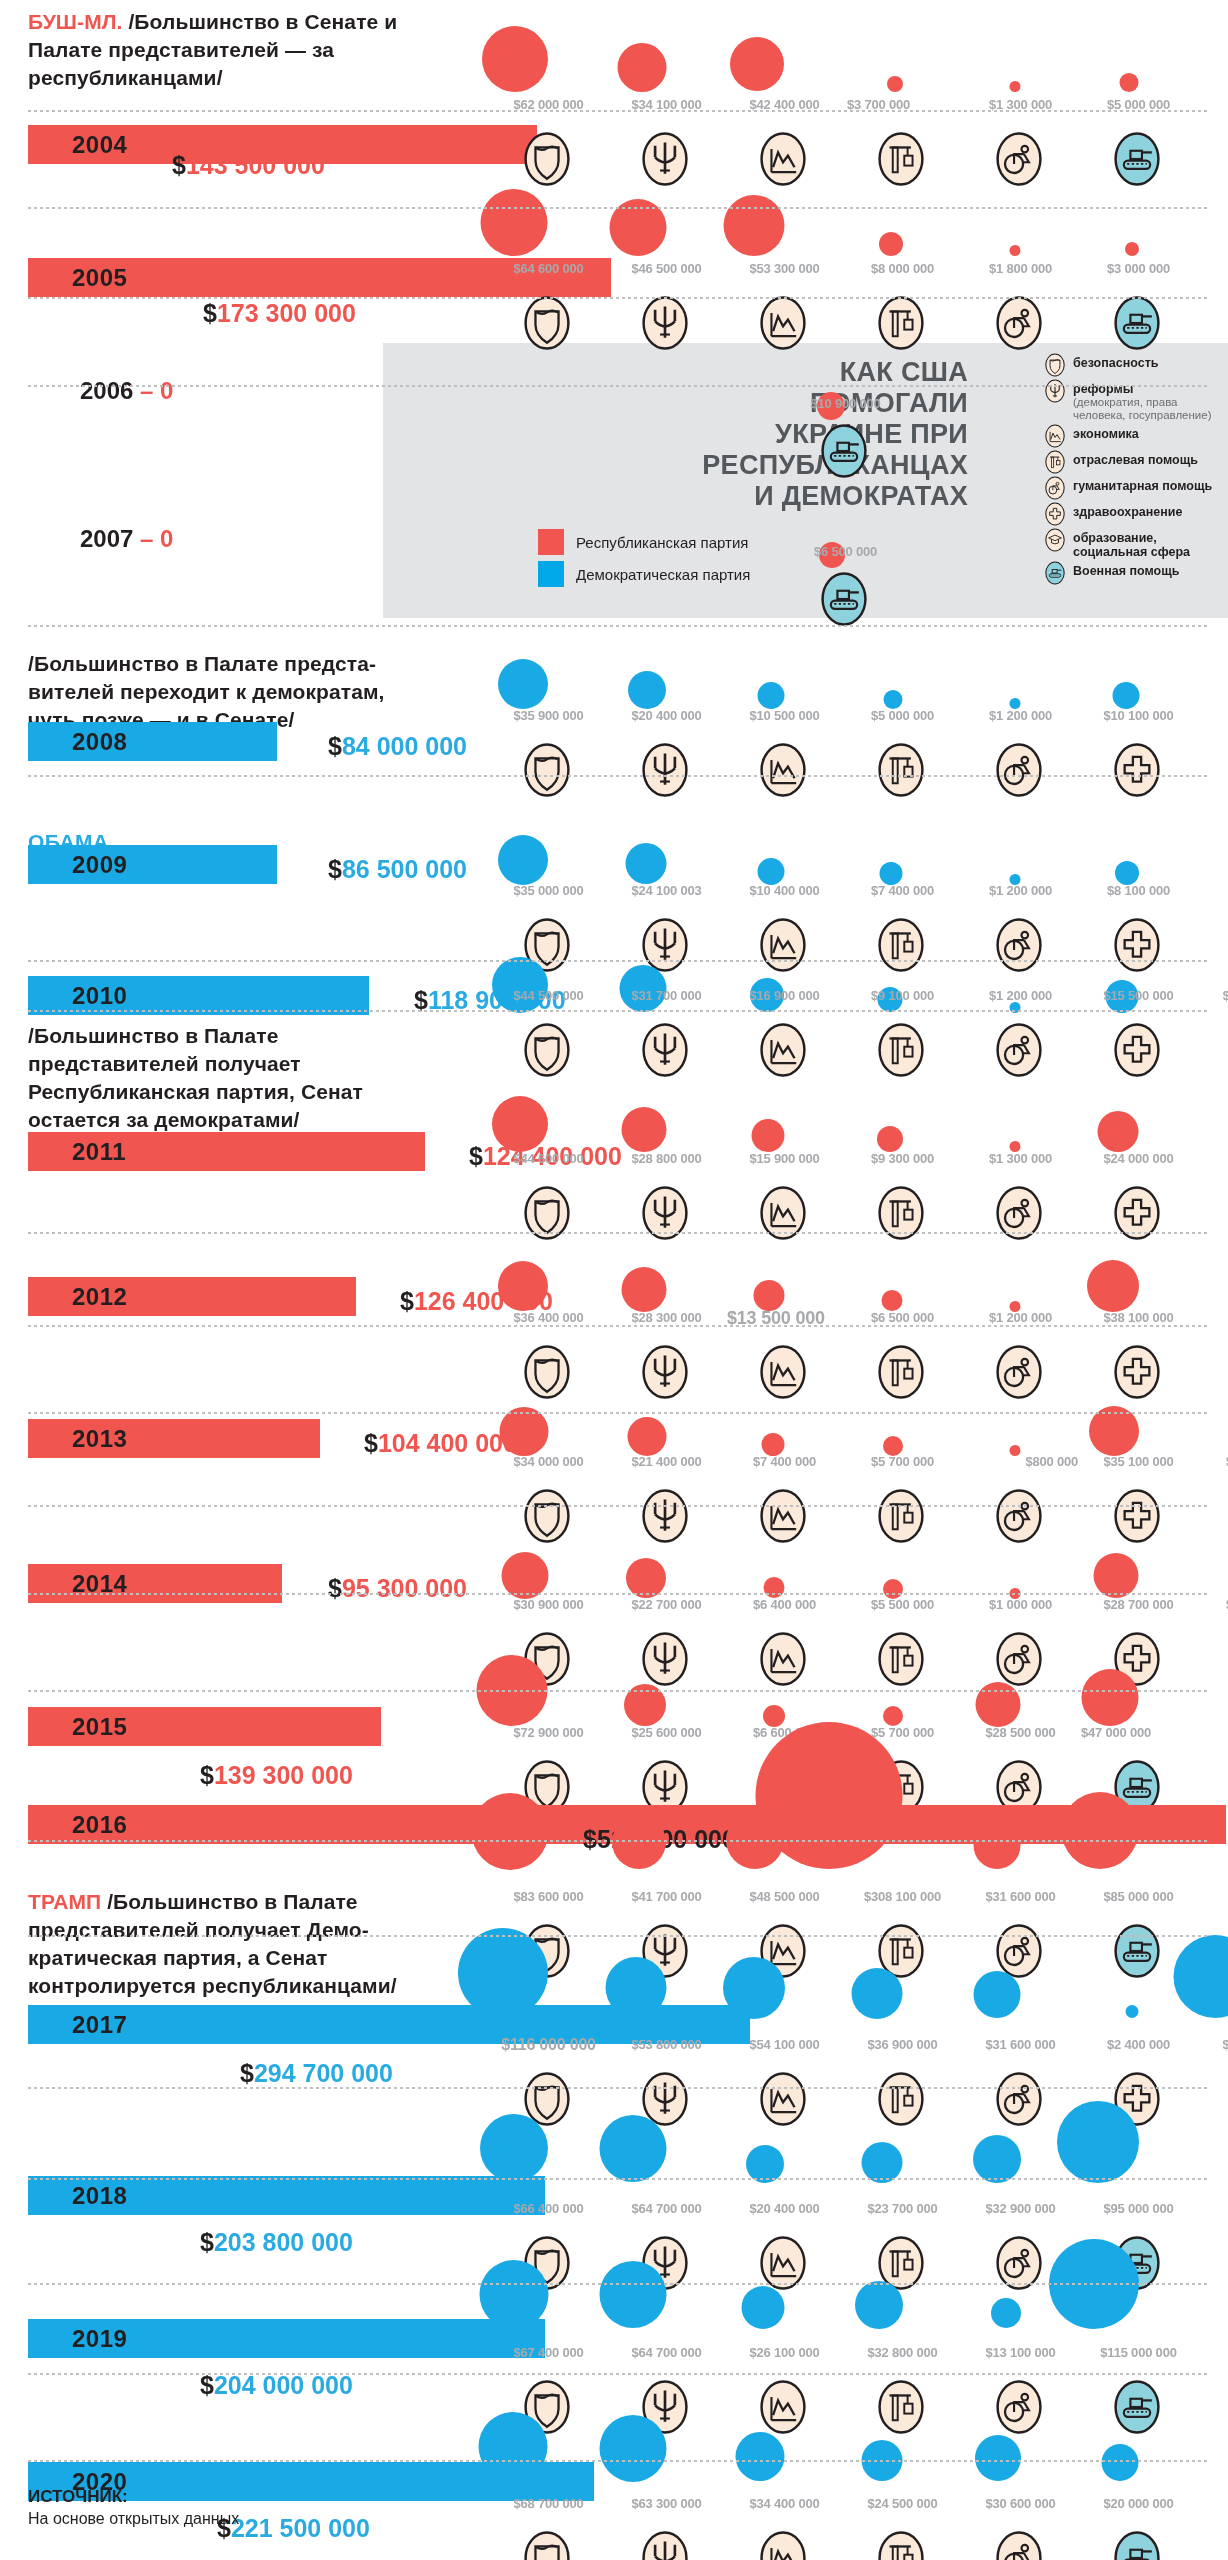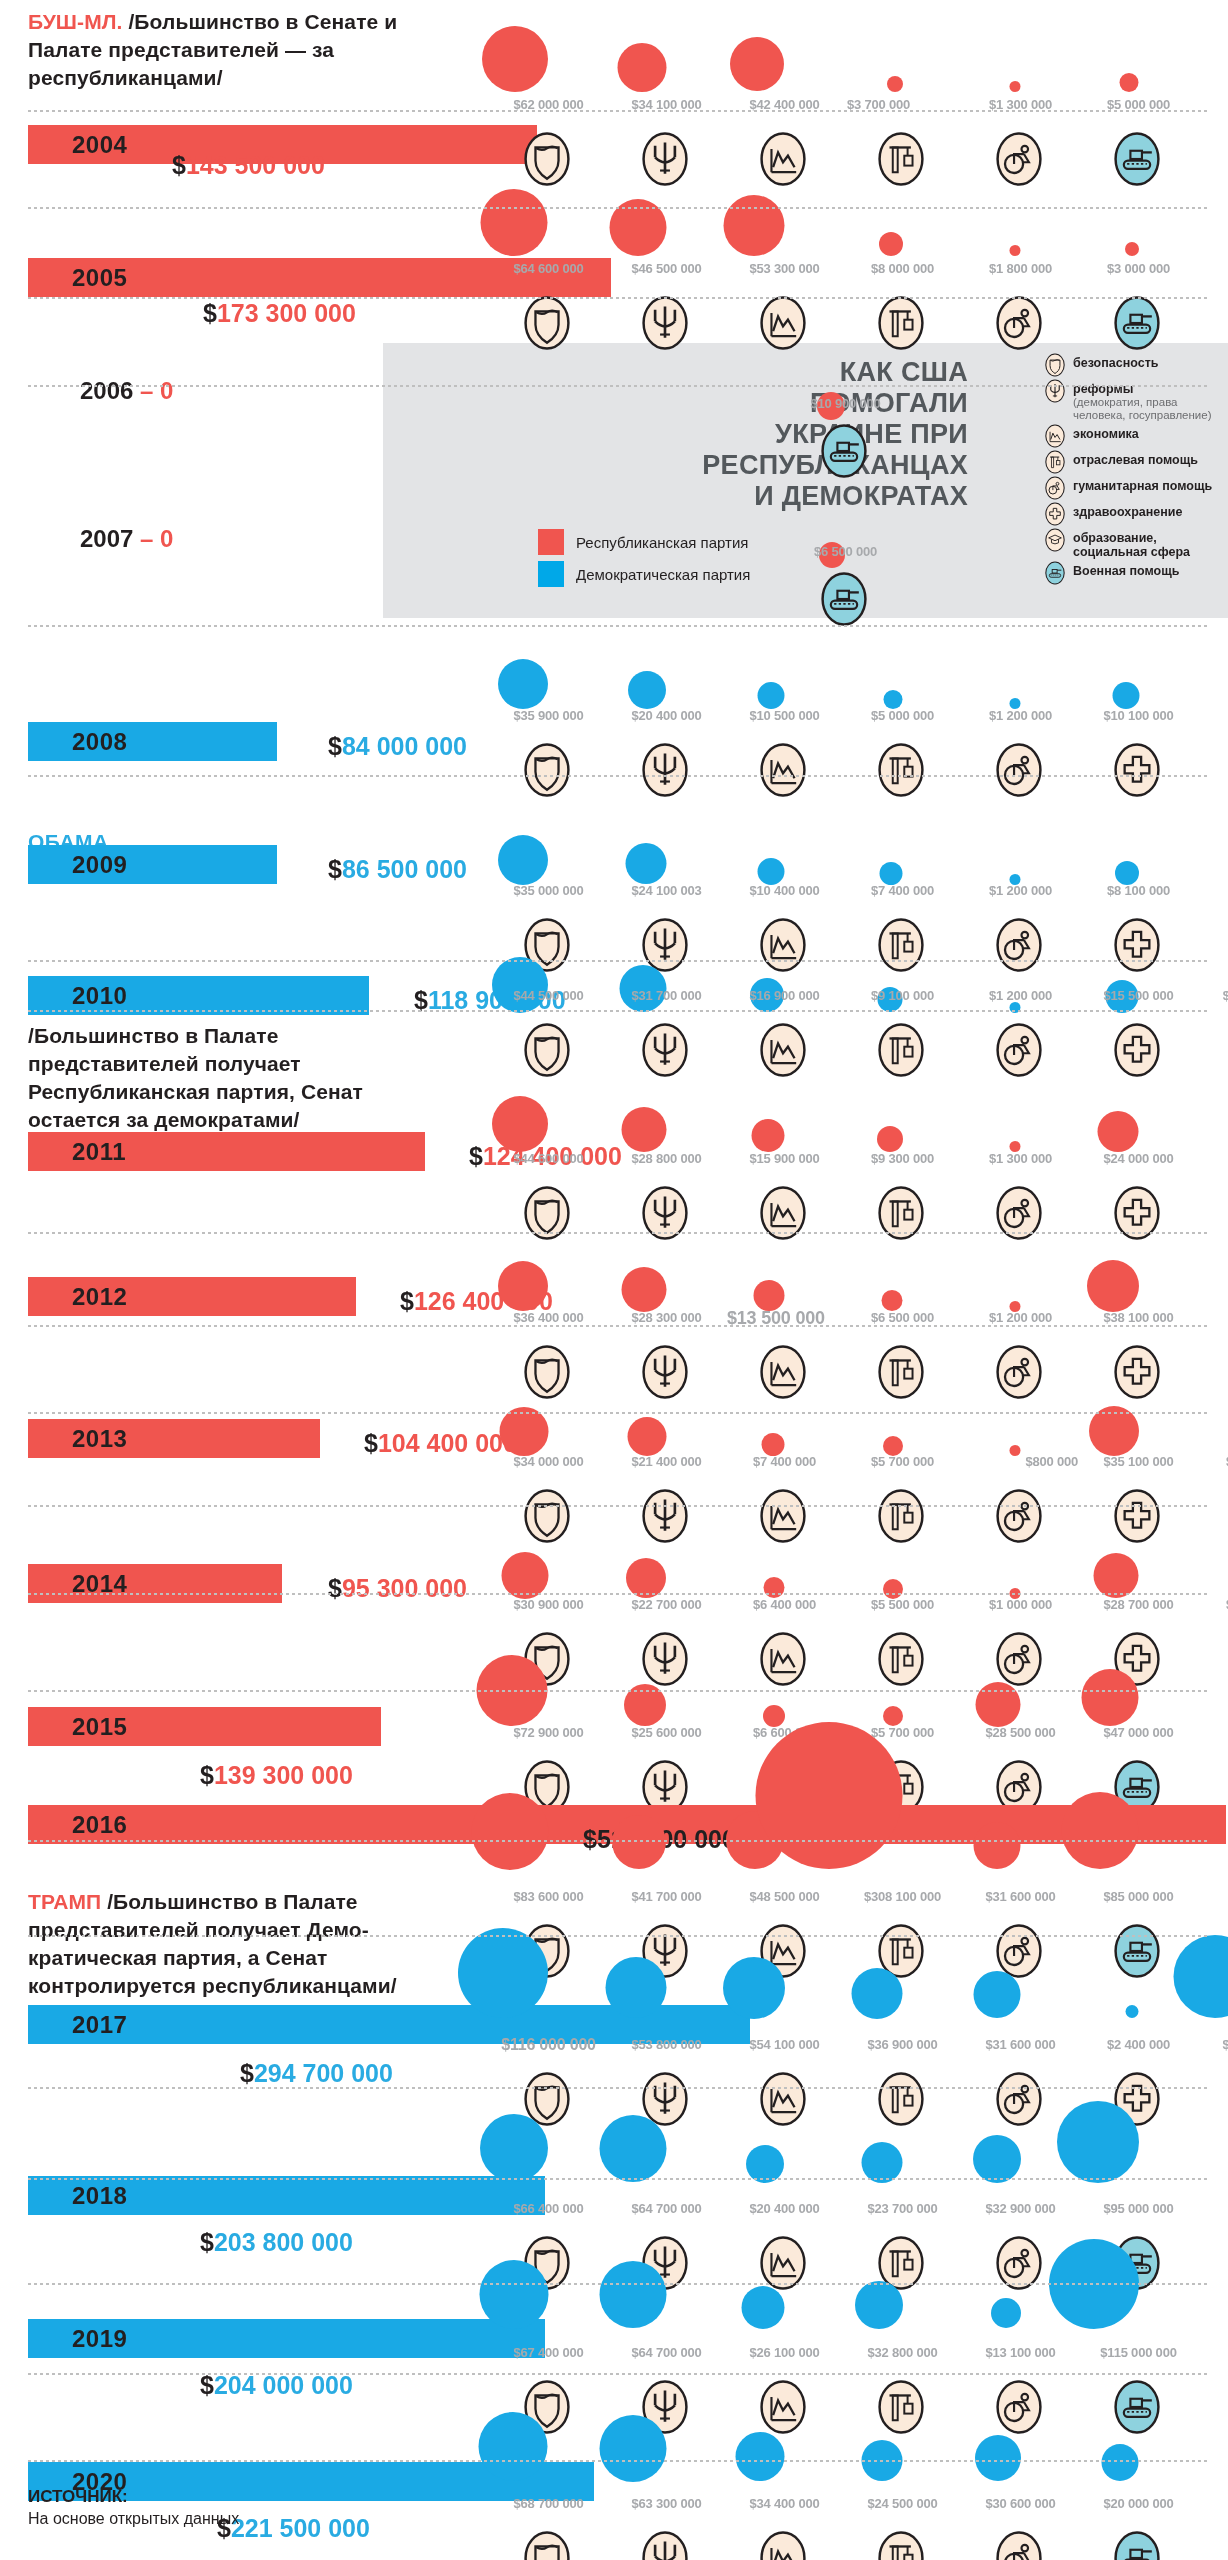--- a/index.html
+++ b/index.html
@@ -100,20 +100,21 @@
   }
   #source .srcbody { font-weight: 400; font-size: 16px; }
 </style>
 </head>
 <body>
 
 <div id="page">
 
   <div class="lead" id="lead-bush" style="top: 8px;"><span class="pres">БУШ-МЛ.</span><span class="slash"> /Большинство в Сенате и Палате представителей — за республиканцами/</span></div>
 
+  <div class="lead" id="lead-2008" style="top: 650px; width: 400px;"><span class="slash">/Большинство в Палате предста-вителей переходит к демократам, чуть позже — и в Сенате/</span></div>
 
   <div class="period-label dem" id="lbl-obama" style="top: 830px;">ОБАМА</div>
 
   <div class="lead" id="lead-2011" style="top:1022px; width:400px;"><span class="slash">/Большинство в Палате представителей получает Республиканская партия, Сенат остается за демократами/</span></div>
 
   <div class="lead" id="lead-trump" style="top:1888px; width:400px;"><span class="pres">ТРАМП</span><span class="slash"> /Большинство в Палате представителей получает Демо-кратическая партия, а Сенат контролируется республиканцами/</span></div>
 
   <div id="legend" style="left:383px; top:343px; width:845px; height:275px;">
     <div class="lg-title" style="position:absolute; right:260px; top:14px; width:400px;">
         <div>КАК США</div>
@@ -908,21 +909,21 @@
       <div class="val" style="position: absolute; width: 115px; text-align: center; left: 963px; top: 1723px; font-size: 13px;">$28 500 000</div>
       <div style="position: absolute; left: 991px; top: 1759px;">
         <svg class="ic" width="56" height="56" viewBox="0 0 34 34">
           <ellipse cx="17" cy="17" rx="13" ry="15.5" fill="#fbeada" stroke="#231f20" stroke-width="1.5"></ellipse>
           <circle cx="14" cy="20" r="5.5" stroke="#231f20" stroke-width="1.4" fill="none"></circle>
           <circle cx="20.5" cy="11" r="2" stroke="#231f20" stroke-width="1.3" fill="none"></circle>
           <path d="M14 20 v-6 h6 M20 14 l3 5 h-4" stroke="#231f20" stroke-width="1.3" fill="none"></path>
         </svg>
       </div>
       <div class="bubble rep" style="position: absolute; width: 57px; height: 57px; left: 1110px; top: 1669px;"></div>
-      <div class="val" style="position: absolute; width: 115px; text-align: center; left: 1081px; top: 1723px; font-size: 13px;">$47 000 000</div>
+      <div class="val" style="position: absolute; width: 115px; left: 1081px; top: 1723px; font-size: 13px;">$47 000 000</div>
       <div style="position: absolute; left: 1109px; top: 1759px;">
         <svg class="ic" width="56" height="56" viewBox="0 0 34 34">
           <ellipse cx="17" cy="17" rx="13" ry="15.5" fill="#8ed2de" stroke="#231f20" stroke-width="1.5"></ellipse>
           <rect x="9" y="18" width="16" height="5" rx="2.5" stroke="#231f20" stroke-width="1.3" fill="none"></rect>
           <path d="M11 20 h12" stroke="#231f20" stroke-width="1" stroke-dasharray="1.4 1.4"></path>
           <rect x="13" y="12" width="7" height="5" stroke="#231f20" stroke-width="1.3" fill="none"></rect>
           <path d="M20 13 h6" stroke="#231f20" stroke-width="1.4"></path>
         </svg>
       </div>
       <div class="yearbar" style="top: 1805px; width: 1198px; height: 39px; background: rgb(240, 85, 79);">

